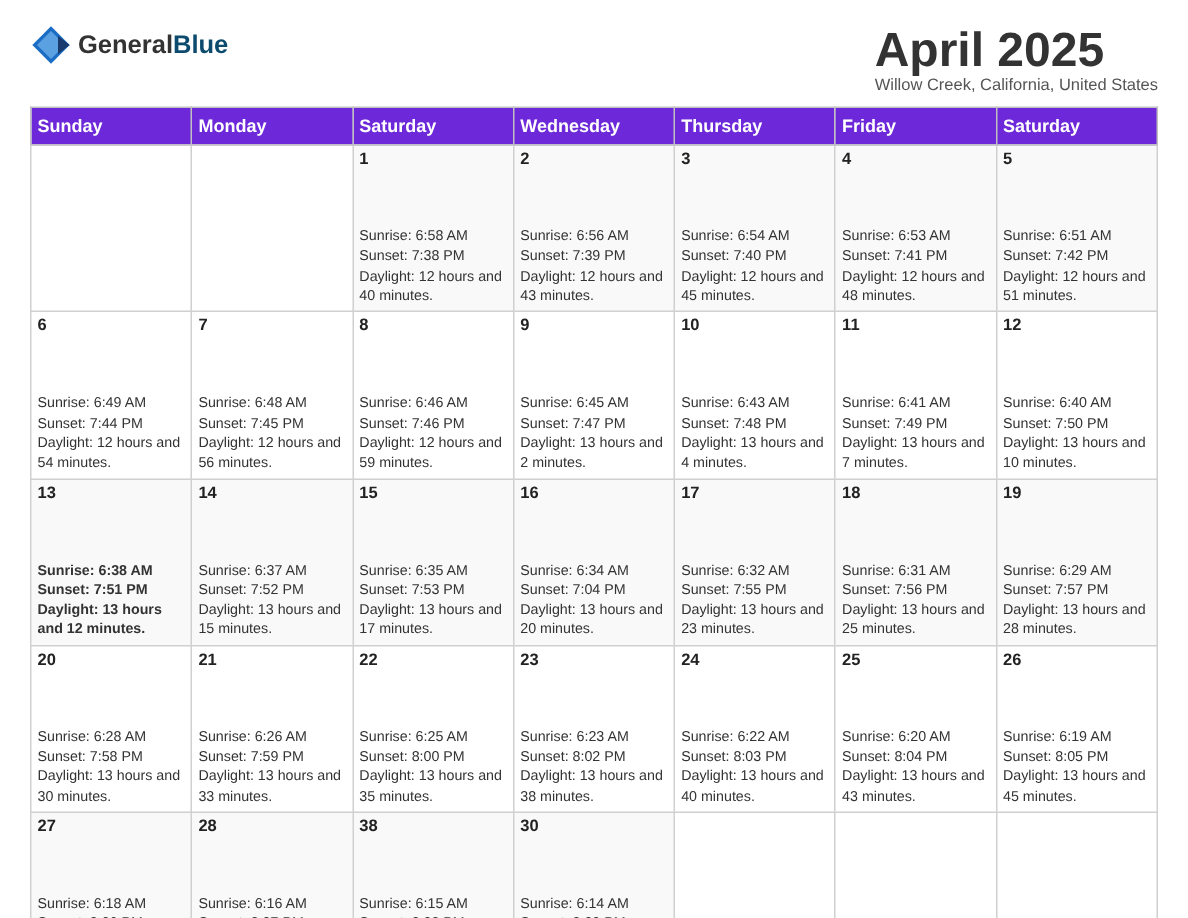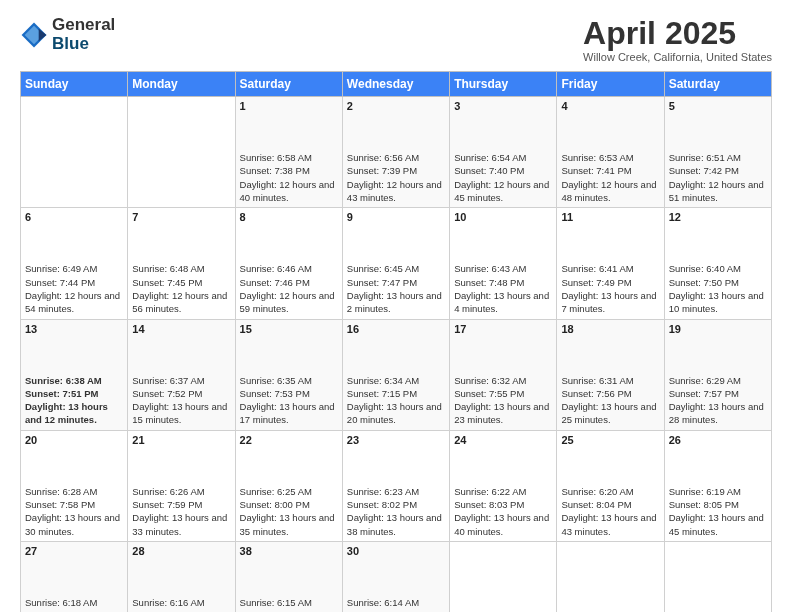--- a/index.html
+++ b/index.html
@@ -23,21 +23,21 @@
       align-items: flex-start;
       margin-bottom: 8px;
     }
     .logo {
       display: flex;
       align-items: center;
       gap: 4px;
     }
     .logo-text {
       display: flex;
-      flex-direction: column;
+      flex-direction: row;
       line-height: 1.1;
     }
     .logo-general {
       font-size: 17px;
       font-weight: bold;
       color: #333;
     }
     .logo-blue {
       font-size: 17px;
       font-weight: bold;
@@ -59,21 +59,21 @@
       font-size: 11px;
       color: #555;
     }
     .calendar {
       flex: 1;
       border-collapse: collapse;
       width: 100%;
       table-layout: fixed;
     }
     .calendar thead tr th {
-      background-color: #3b82f6;
+      background-color: #6d28d9;
       color: #fff;
       font-size: 12px;
       font-weight: bold;
       padding: 5px 4px;
       text-align: left;
       border: 1px solid #c0c0c0;
     }
     .calendar tbody tr td {
       border: 1px solid #d0d0d0;
       vertical-align: top;
@@ -231,21 +231,21 @@
           </td>
           <td>
             <span class="day-num">15</span>
             <div class="day-info" style="white-space: pre-line;">Sunrise: 6:35 AM
 Sunset: 7:53 PM
 Daylight: 13 hours and 17 minutes.</div>
           </td>
           <td>
             <span class="day-num">16</span>
             <div class="day-info" style="white-space: pre-line;">Sunrise: 6:34 AM
-Sunset: 7:15 PM
+Sunset: 7:04 PM
 Daylight: 13 hours and 20 minutes.</div>
           </td>
           <td>
             <span class="day-num">17</span>
             <div class="day-info" style="white-space: pre-line;">Sunrise: 6:32 AM
 Sunset: 7:55 PM
 Daylight: 13 hours and 23 minutes.</div>
           </td>
           <td>
             <span class="day-num">18</span>

